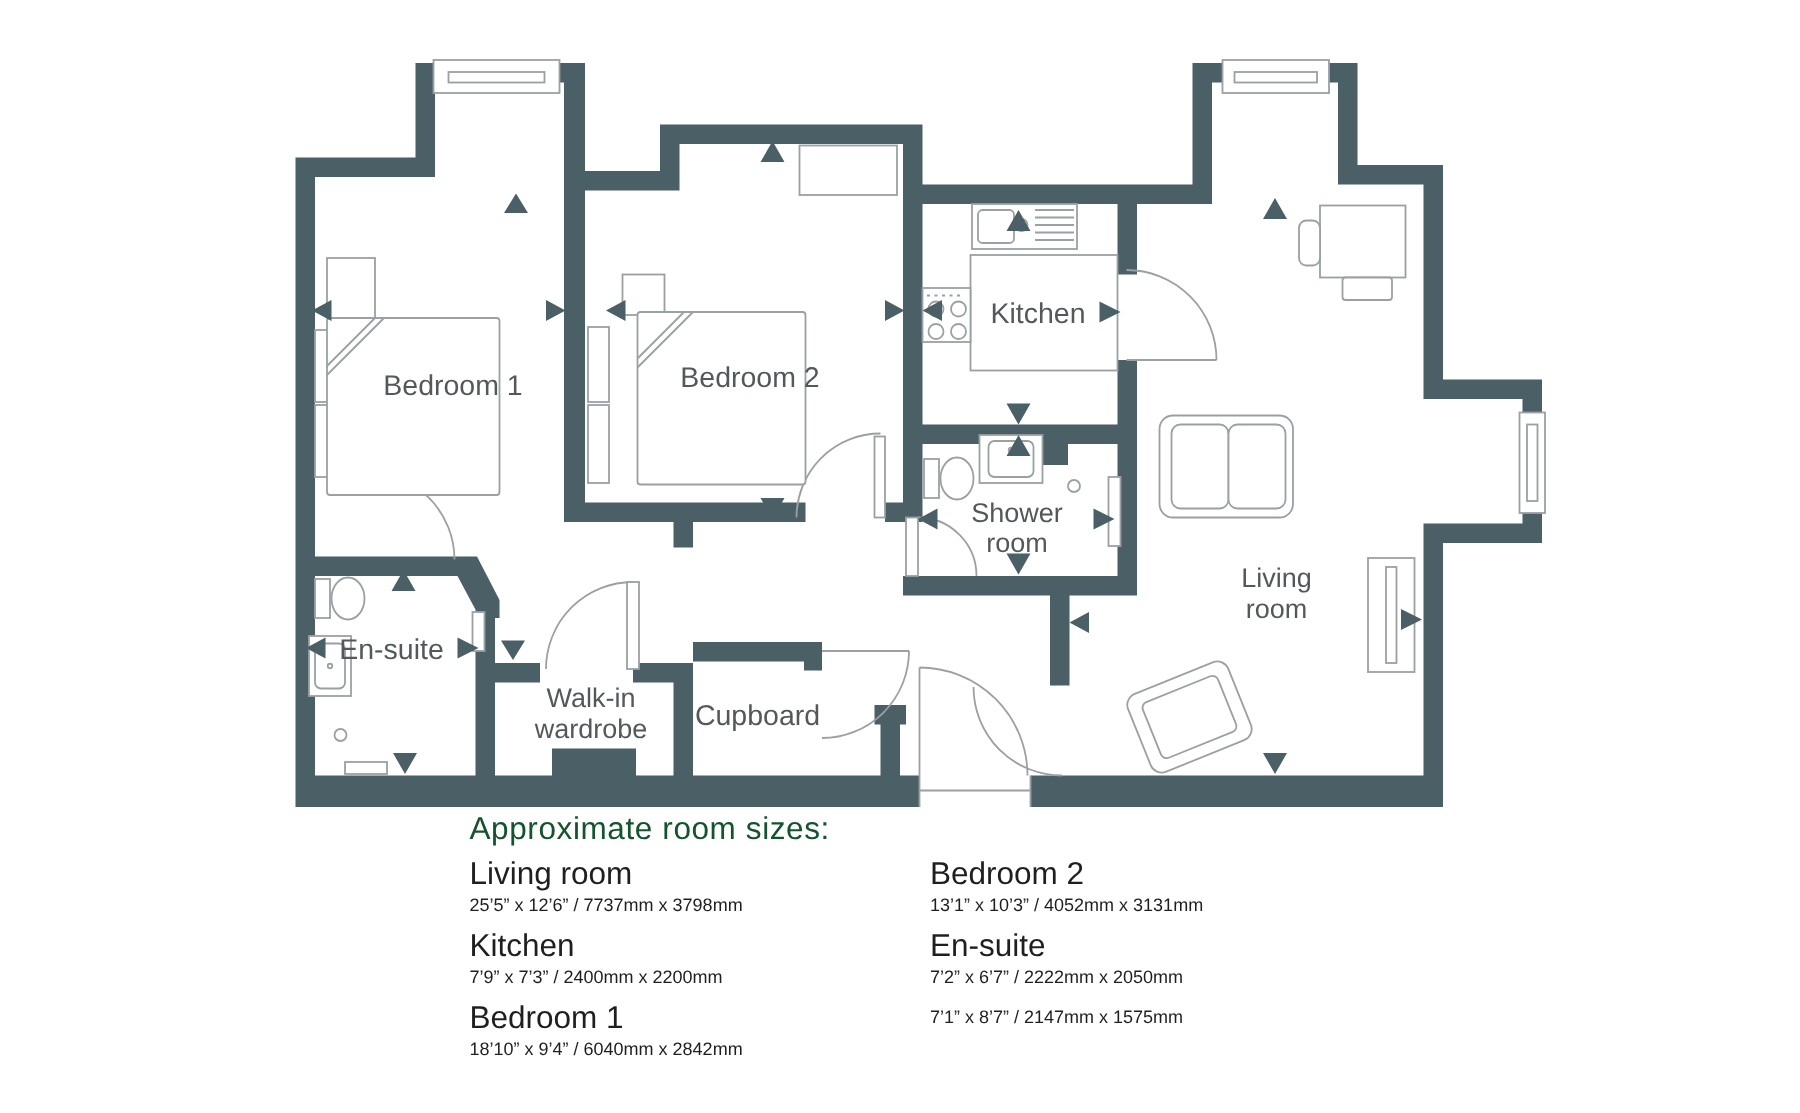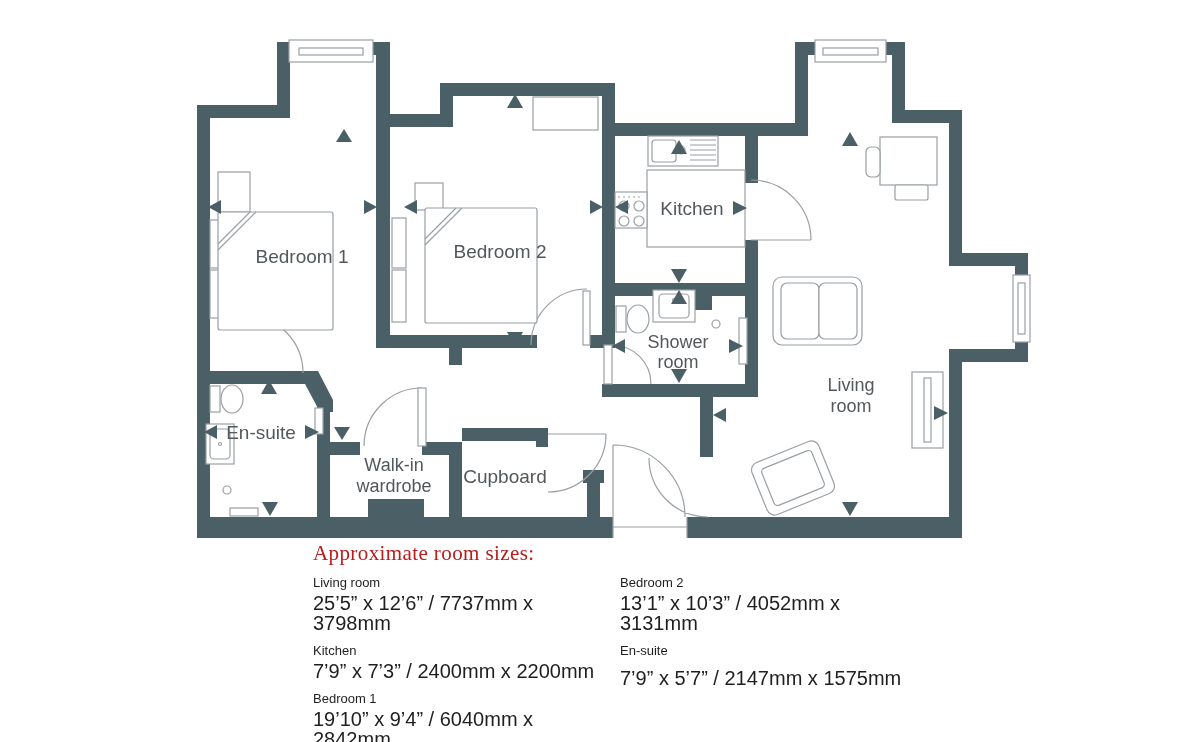--- a/index.html
+++ b/index.html
@@ -1,28 +1,28 @@
 <!DOCTYPE html>
 <html><head>
 <meta charset="utf-8">
 <style>
   html,body{margin:0;padding:0;background:#ffffff;width:1200px;height:742px;overflow:hidden;
     font-family:"Liberation Sans",sans-serif;}
   .stage{position:relative;width:1200px;height:742px;background:#fff;}
   svg{position:absolute;left:0;top:0;}
   .room-label{fill:#53585c;font-family:"Liberation Sans",sans-serif;}
   .sizes{position:absolute;left:313px;top:541px;width:600px;}
-  .sizes-heading{font-family:Liberation Serif, serif;font-size:21px;
-    color:#b91c1c;letter-spacing:0.4px;margin:0 0 9px 0;}
+  .sizes-heading{font-family:Liberation Sans, sans-serif;font-size:21px;
+    color:#14532d;letter-spacing:0.4px;margin:0 0 9px 0;}
   .col{position:absolute;top:31px;width:300px;}
   .col-left{left:0;}
   .col-right{left:307px;}
   .item{margin-bottom:7px;}
-  .rname{font-size:13px;color:#1f1f1f;line-height:21px;}
-  .rdims{font-size:20px;color:#1f1f1f;line-height:20px;}
+  .rname{font-size:21px;color:#1f1f1f;line-height:21px;}
+  .rdims{font-size:12px;color:#1f1f1f;line-height:20px;}
 </style>
 </head>
 <body>
 
 <div class="stage">
 
 <svg width="1200" height="556" viewBox="0 0 1200 556">
 
   <path fill="#4a5f66" d="
     M197 105 h13 v433 h-13 z  M197 105 h93 v13 h-93 z
@@ -191,31 +191,32 @@
       <div class="item">
         <div class="rname">Living room</div>
         <div class="rdims">25’5” x 12’6” / 7737mm x 3798mm</div>
       </div>
       <div class="item">
         <div class="rname">Kitchen</div>
         <div class="rdims">7’9” x 7’3” / 2400mm x 2200mm</div>
       </div>
       <div class="item">
         <div class="rname">Bedroom 1</div>
-        <div class="rdims">19’10” x 9’4” / 6040mm x 2842mm</div>
+        <div class="rdims">18’10” x 9’4” / 6040mm x 2842mm</div>
       </div>
     </div>
 
     <div class="col col-right">
       <div class="item">
         <div class="rname">Bedroom 2</div>
         <div class="rdims">13’1” x 10’3” / 4052mm x 3131mm</div>
       </div>
       <div class="item">
         <div class="rname">En-suite</div>
-      </div>
-      <div class="item">
-        <div class="rdims">7’9” x 5’7” / 2147mm x 1575mm</div>
+        <div class="rdims">7’2” x 6’7” / 2222mm x 2050mm</div>
+      </div>
+      <div class="item">
+        <div class="rdims">7’1” x 8’7” / 2147mm x 1575mm</div>
       </div>
     </div>
   </div>
 
 </div>
 
 </body></html>

